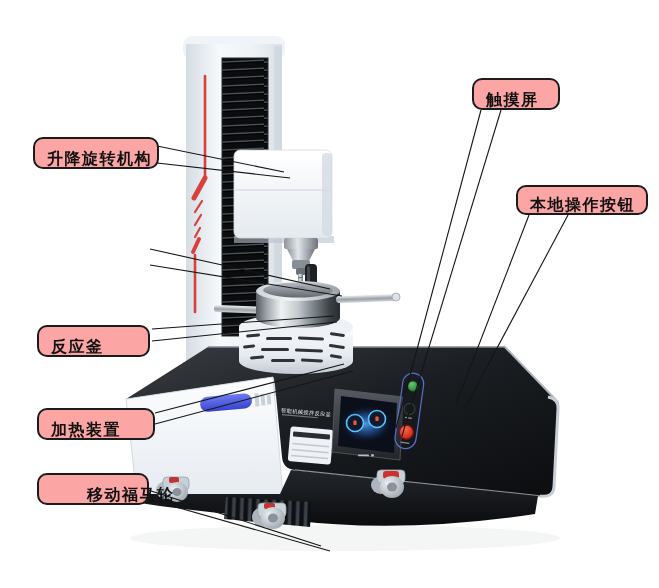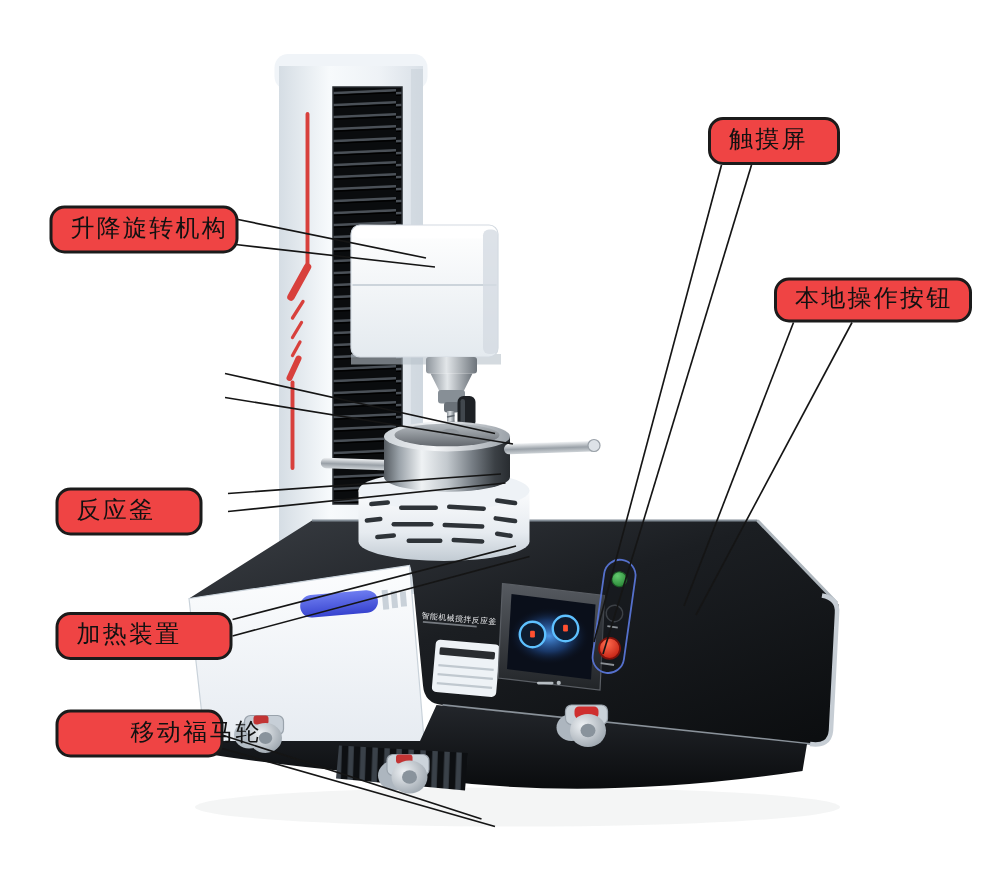--- a/index.html
+++ b/index.html
@@ -3,24 +3,25 @@
 <meta charset="utf-8">
 <style>
   html,body{margin:0;padding:0;background:#fff;}
   #stage{
     position:relative;width:659px;height:588px;background:#ffffff;overflow:hidden;
     font-family:"Liberation Sans","DejaVu Sans",sans-serif;
   }
   #machine-svg{position:absolute;left:0;top:0;}
   .callout{
     position:absolute;box-sizing:border-box;
-    background:#ef4444;border:2px solid #1b1b1b;border-radius:10px;
-    display:flex;align-items:center;padding:0 8px 0 12px;
+    background:#fca5a5;border:2px solid #1b1b1b;border-radius:10px;
+    display:flex;align-items:flex-end;padding:0 8px 0 12px;
     font-size:16px;letter-spacing:1.5px;color:#111;white-space:nowrap;
     z-index:5;
+    font-weight:bold;
   }
   .callout span{display:block;line-height:1;}
 </style>
 </head>
 <body>
 
 <div id="stage">
 
 <svg id="machine-svg" width="659" height="588" viewBox="0 0 659 588">
   <defs>
@@ -282,21 +283,21 @@
     <line x1="481" y1="110" x2="396" y2="428"></line>
         <line x1="501" y1="110" x2="402" y2="436"></line>
     <line x1="529" y1="215" x2="456" y2="404"></line>
         <line x1="568" y1="215" x2="464" y2="410"></line>
   </g>
 </svg>
 
 <div class="callout" style="left:33px;top:137px;width:126px;height:32px;">
   <span>升降旋转机构</span>
 </div>
-<div class="callout" style="left:37px;top:325px;width:98px;height:32px;">
+<div class="callout" style="left:37px;top:325px;width:113px;height:32px;">
   <span>反应釜</span>
 </div>
 <div class="callout" style="left:37px;top:408px;width:118px;height:32px;">
   <span>加热装置</span>
 </div>
 <div class="callout" style="left:37px;top:473px;width:112px;height:32px;padding-left:48px;">
   <span>移动福马轮</span>
 </div>
 <div class="callout" style="left:472px;top:78px;width:88px;height:32px;">
   <span>触摸屏</span>

